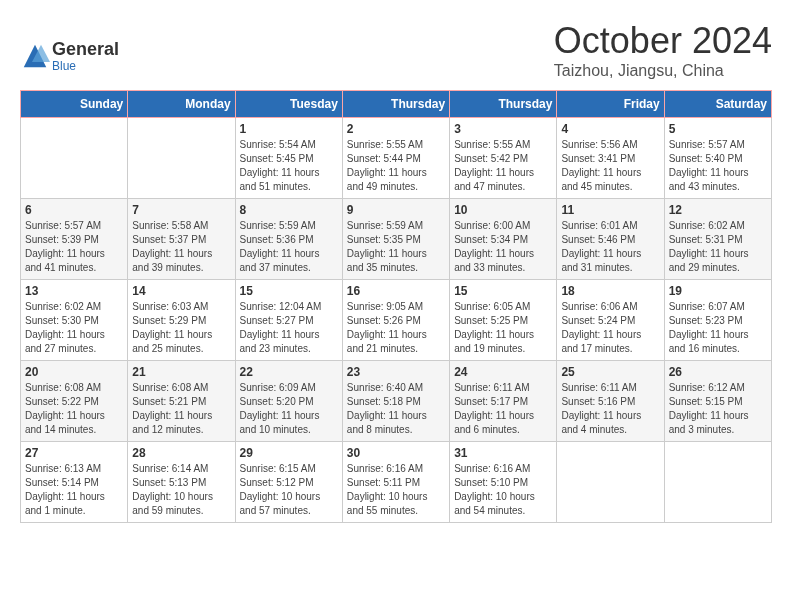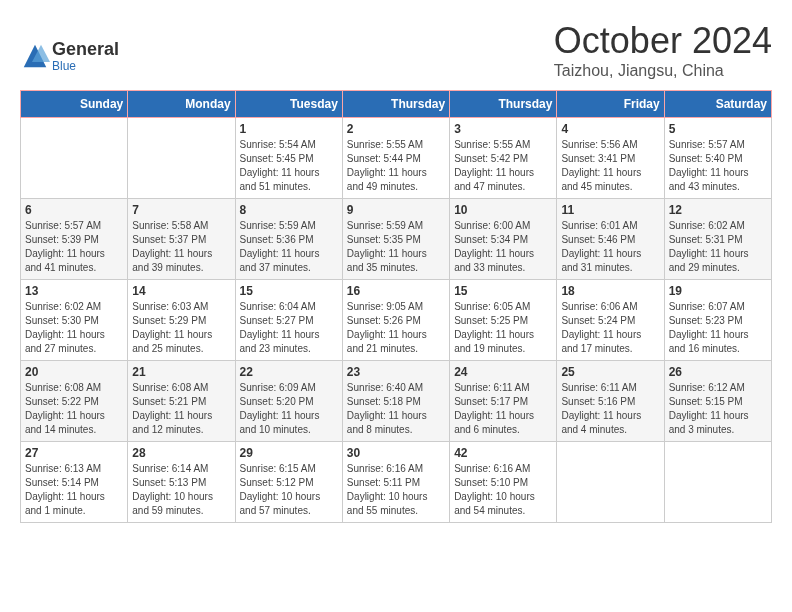--- a/index.html
+++ b/index.html
@@ -213,21 +213,21 @@
 Daylight: 11 hours and 27 minutes.</div>
         </td>
         <td>
           <span class="day-num">14</span>
           <div class="day-info">Sunrise: 6:03 AM
 Sunset: 5:29 PM
 Daylight: 11 hours and 25 minutes.</div>
         </td>
         <td>
           <span class="day-num">15</span>
-          <div class="day-info">Sunrise: 6:04 AM
+          <div class="day-info">Sunrise: 12:04 AM
 Sunset: 5:27 PM
 Daylight: 11 hours and 23 minutes.</div>
         </td>
         <td>
           <span class="day-num">16</span>
           <div class="day-info">Sunrise: 9:05 AM
 Sunset: 5:26 PM
 Daylight: 11 hours and 21 minutes.</div>
         </td>
         <td>
@@ -312,21 +312,21 @@
 Sunset: 5:12 PM
 Daylight: 10 hours and 57 minutes.</div>
         </td>
         <td>
           <span class="day-num">30</span>
           <div class="day-info">Sunrise: 6:16 AM
 Sunset: 5:11 PM
 Daylight: 10 hours and 55 minutes.</div>
         </td>
         <td>
-          <span class="day-num">42</span>
+          <span class="day-num">31</span>
           <div class="day-info">Sunrise: 6:16 AM
 Sunset: 5:10 PM
 Daylight: 10 hours and 54 minutes.</div>
         </td>
         <td class="empty-cell"></td>
         <td class="empty-cell"></td>
       </tr>
     </tbody>
 </table>
 

